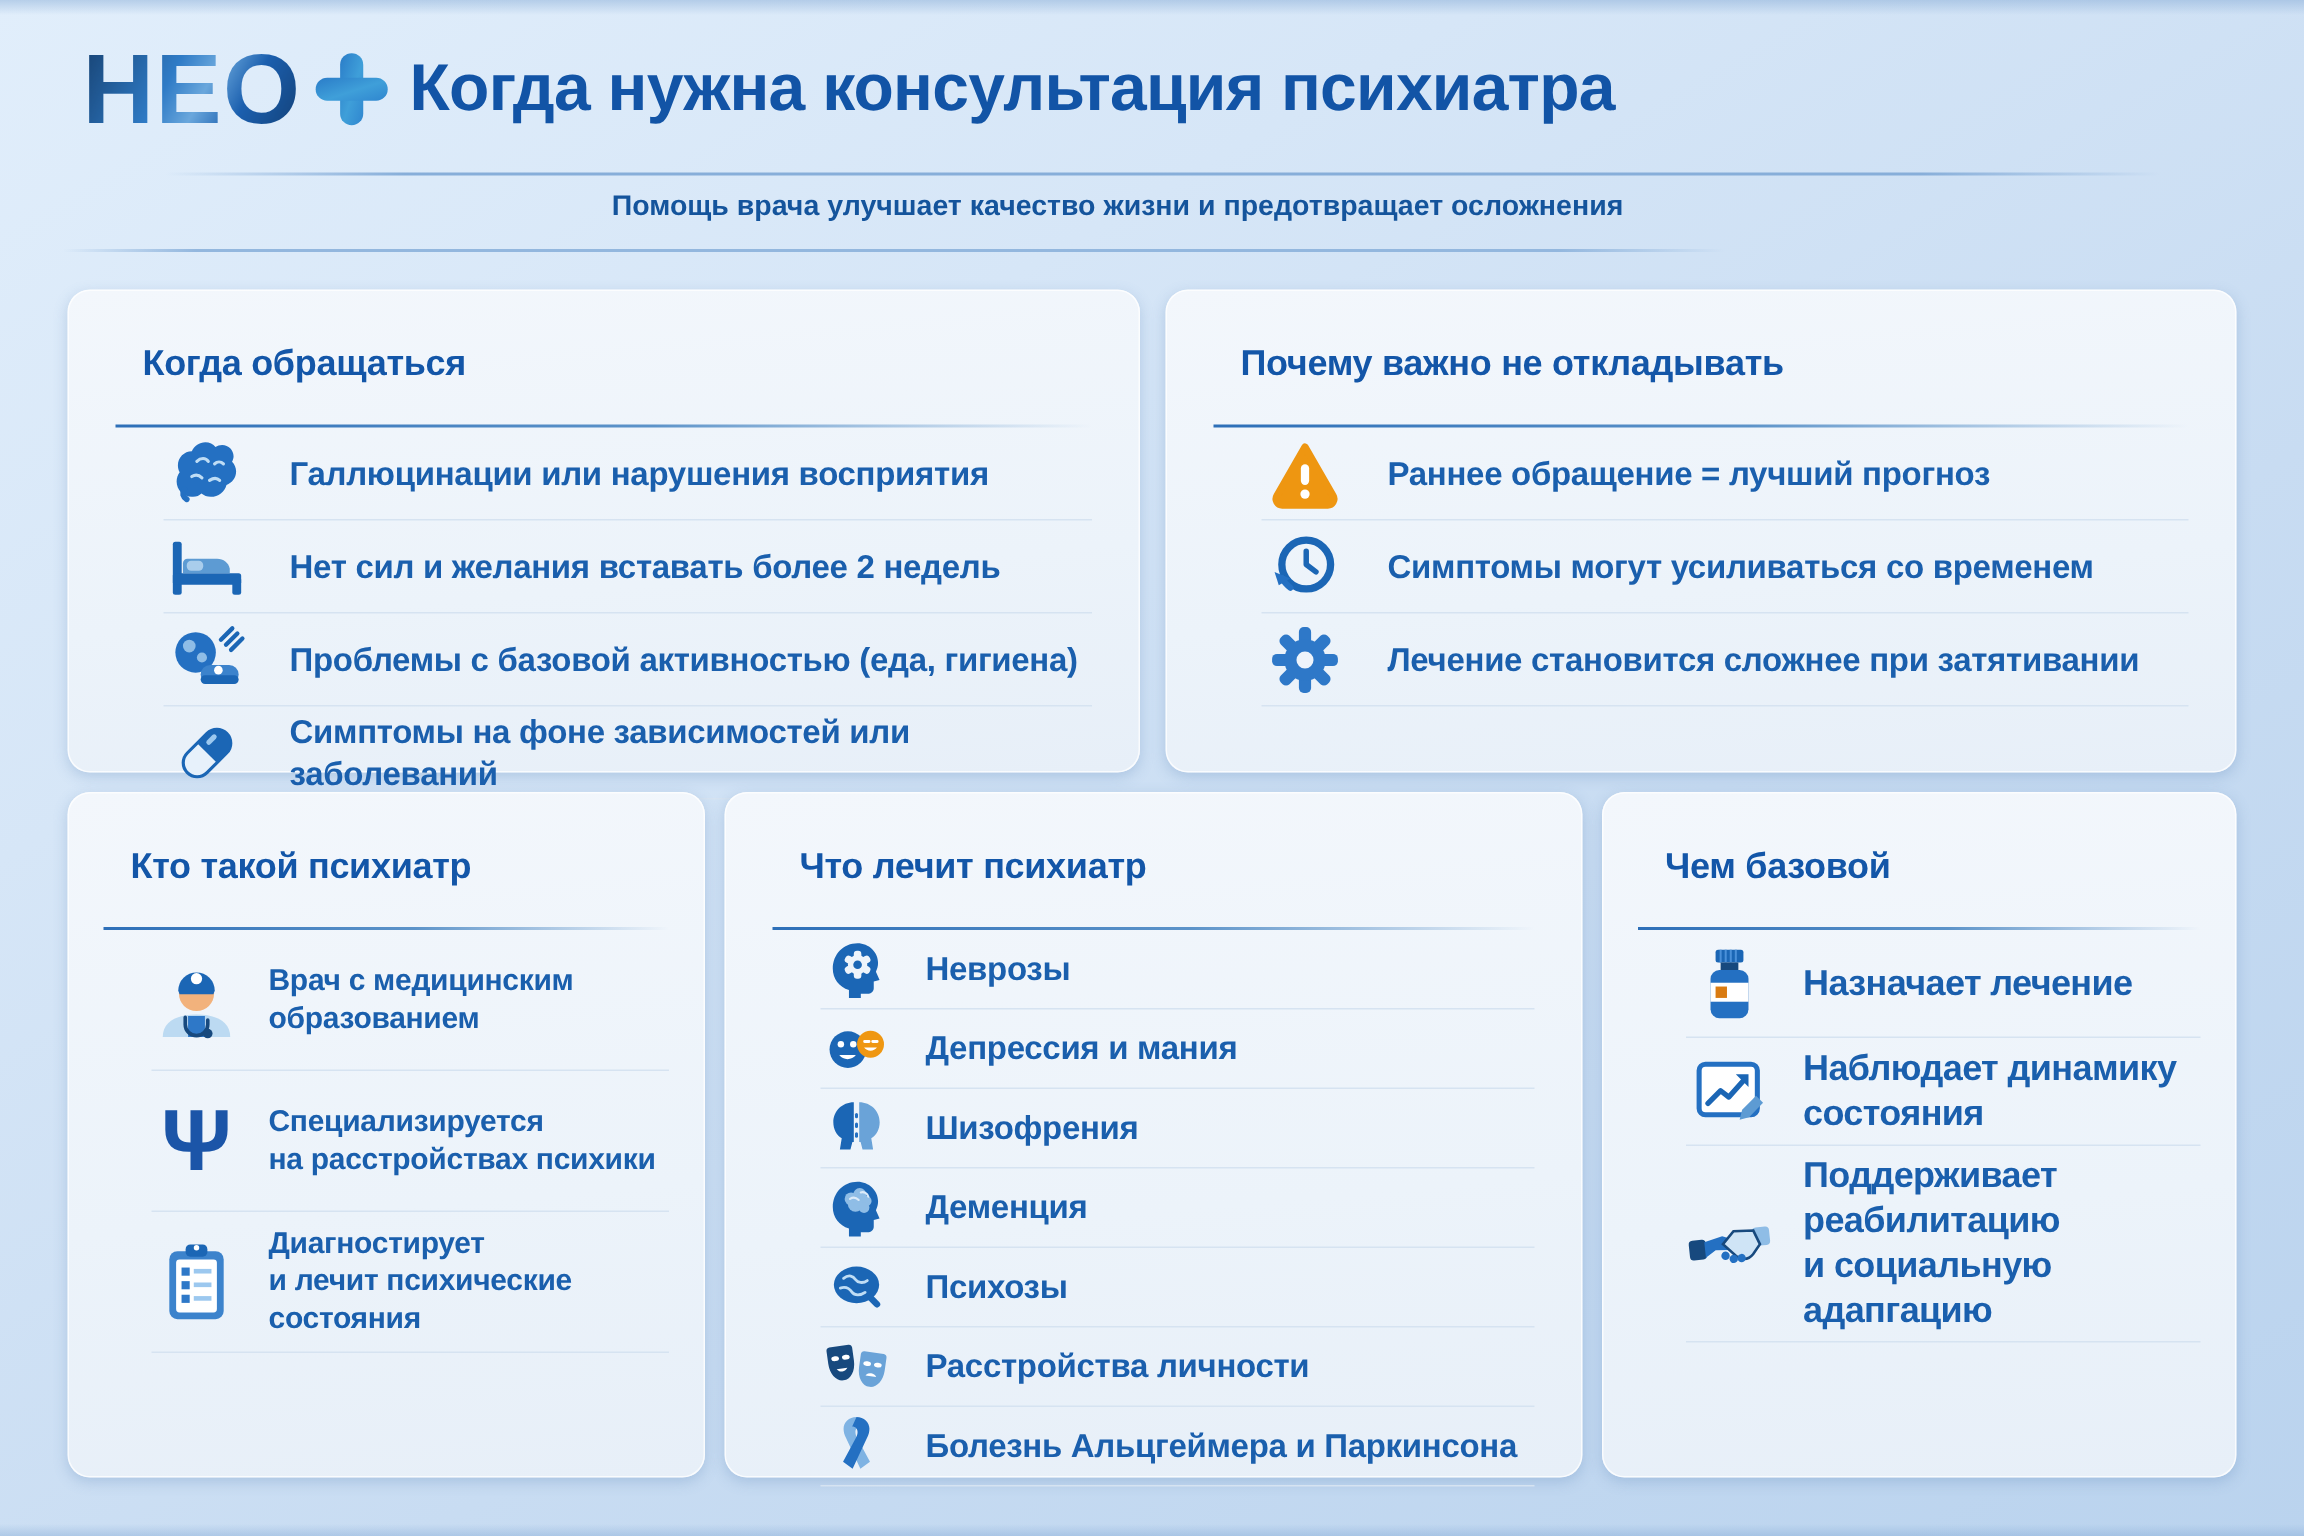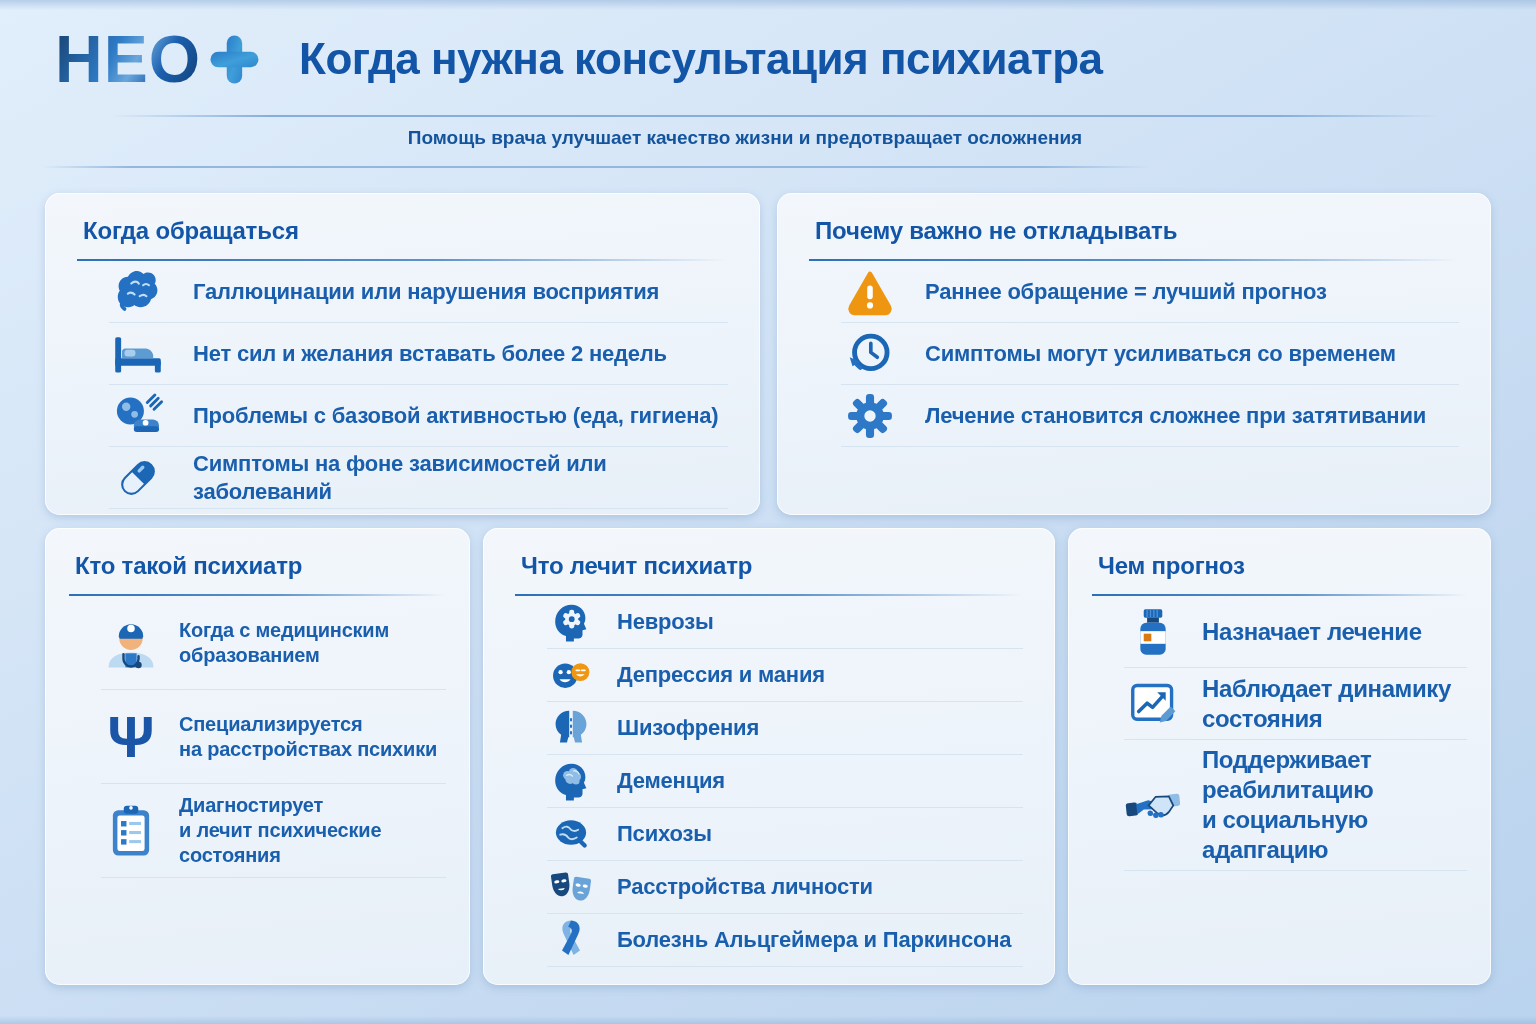--- a/index.html
+++ b/index.html
@@ -8,21 +8,21 @@
     width:1536px; height:1024px; position:relative; overflow:hidden;
     font-family:"Liberation Sans", sans-serif;
     background:linear-gradient(150deg,#e1eefb 0%,#d6e6f7 30%,#c8dcf2 62%,#bad3ee 100%);
   }
   .edge-shade-top { position:absolute; top:0; left:0; right:0; height:10px;
     background:linear-gradient(180deg,rgba(130,168,212,.45),rgba(130,168,212,0)); }
   .edge-shade-bottom { position:absolute; bottom:0; left:0; right:0; height:8px;
     background:linear-gradient(0deg,rgba(130,168,212,.4),rgba(130,168,212,0)); }
 
   
-  .header { position:absolute; left:55px; top:26px; display:flex; align-items:center; gap:36px; }
+  .header { position:absolute; left:55px; top:26px; display:flex; align-items:center; gap:10px; }
   .logo { display:flex; align-items:center; }
   .logo-letters {
     font-size:66px; font-weight:900; letter-spacing:1px; line-height:1;
     background:linear-gradient(118deg,#16406f 0%,#2f7bc6 40%,#6aa7dc 55%,#1b5fae 72%,#123e72 100%);
     -webkit-background-clip:text; background-clip:text; color:transparent;
   }
   .logo-plus { width:58px; height:58px; margin-left:4px; }
   .page-title { font-size:44px; font-weight:800; letter-spacing:-0.5px; color:#1254a6; }
 
   .rule-1 { position:absolute; top:115px; left:110px; width:1330px; height:2px;
@@ -31,21 +31,21 @@
   .subtitle { font-size:19px; font-weight:700; color:#14549c; }
   .rule-2 { position:absolute; top:166px; left:42px; width:1108px; height:2px;
     background:linear-gradient(90deg,rgba(125,162,208,0),#93b7de 8%,#93b7de 90%,rgba(125,162,208,0)); }
 
   
   .card {
     position:absolute; border-radius:15px; padding:20px 32px 0 32px;
     background:linear-gradient(175deg,#f3f7fc 0%,#ecf3fa 60%,#e7eff8 100%);
     box-shadow:0 3px 9px rgba(96,136,184,.30), inset 0 0 0 1px rgba(255,255,255,.75);
   }
-  .card h2 { margin:4px; padding:0 0 10px 2px; font-size:24px; font-weight:800; color:#1356a8; letter-spacing:-0.2px; }
+  .card h2 { margin:16px; padding:0 0 10px 2px; font-size:24px; font-weight:800; color:#1356a8; letter-spacing:-0.2px; }
   .card .title-rule { height:2px; border:none; margin:0;
     background:linear-gradient(90deg,#2d6fb8 0%,#5c93c9 55%,rgba(130,170,215,0) 100%); }
   .item { display:flex; align-items:center; border-bottom:1px solid #d6e3f1;margin-left:32px; }
   .ic { flex:0 0 auto; display:flex; align-items:center; justify-content:center; }
   .txt { font-weight:700; color:#1a5fad; line-height:1.25; white-space:pre-line; letter-spacing:-0.2px; }
 
   #card-when  { left:45px;  top:193px; width:715px; height:322px; }
   #card-why   { left:777px; top:193px; width:714px; height:322px; }
   #card-who   { left:45px;  top:528px; width:425px; height:457px; }
   #card-what  { left:483px; top:528px; width:572px; height:457px; }
@@ -215,21 +215,21 @@
       <svg viewBox="0 0 64 64" width="60" height="60">
         <path d="M8 58c0-11 10-16 24-16s24 5 24 16z" fill="#bcdaf2"></path>
         <path d="M26 43h12v15H26z" fill="#2e78c8"></path>
         <circle cx="32" cy="27" r="12.5" fill="#f2b27c"></circle>
         <path d="M19 25a13 13 0 0 1 26 0l-1 2.5H20z" fill="#1b66b5"></path>
         <circle cx="32" cy="16.5" r="4" fill="#fff"></circle>
         <path d="M24 44v5a8 8 0 0 0 16 0v-3" stroke="#17497e" stroke-width="2.6" fill="none" stroke-linecap="round"></path>
         <circle cx="40" cy="55.5" r="3.4" fill="#17497e"></circle>
       </svg>
     </span>
-    <span class="txt">Когда с медицинским
+    <span class="txt">Врач с медицинским
 образованием</span>
   </div>
 
   <div class="item">
     <span class="ic">
       <span class="psi-glyph">Ψ</span>
     </span>
     <span class="txt">Специализируется
 на расстройствах психики</span>
   </div>
@@ -361,21 +361,21 @@
       <svg viewBox="0 0 64 64" width="46" height="46">
         <path d="M32 5c-7 0-12 5-12 11 0 3 .8 5.6 2.3 8.6L35.6 53l8.9-6.3-12-22.3c-.9-1.8-1.5-3.4-1.5-5.4 0-3 2.2-5 5-5z" fill="#7fb3e3"></path>
         <path d="M32 5c7 0 12 5 12 11 0 3-.8 5.6-2.3 8.6L28.4 53l-8.9-6.3 12-22.3c.9-1.8 1.5-3.4 1.5-5.4 0-3-2.2-5-5-5z" fill="#2470c2"></path>
       </svg>
     </span>
     <span class="txt">Болезнь Альцгеймера и Паркинсона</span>
   </div>
 </div>
 
 <div class="card" id="card-helps">
-  <h2>Чем прогноз</h2>
+  <h2>Чем базовой</h2>
   <div class="title-rule"></div>
 
   <div class="item">
     <span class="ic">
       <svg viewBox="0 0 64 64" width="54" height="54">
         <rect x="21" y="5" width="22" height="10" rx="2" fill="#1b66b5"></rect>
         <path d="M25 5v10M29 5v10M33 5v10M37 5v10" stroke="#4a90d9" stroke-width="1.6"></path>
         <rect x="25" y="15" width="14" height="6" fill="#17497e"></rect>
         <rect x="17" y="21" width="30" height="38" rx="7" fill="#2470c2"></rect>
         <rect x="17" y="31" width="30" height="15" fill="#fff"></rect>

